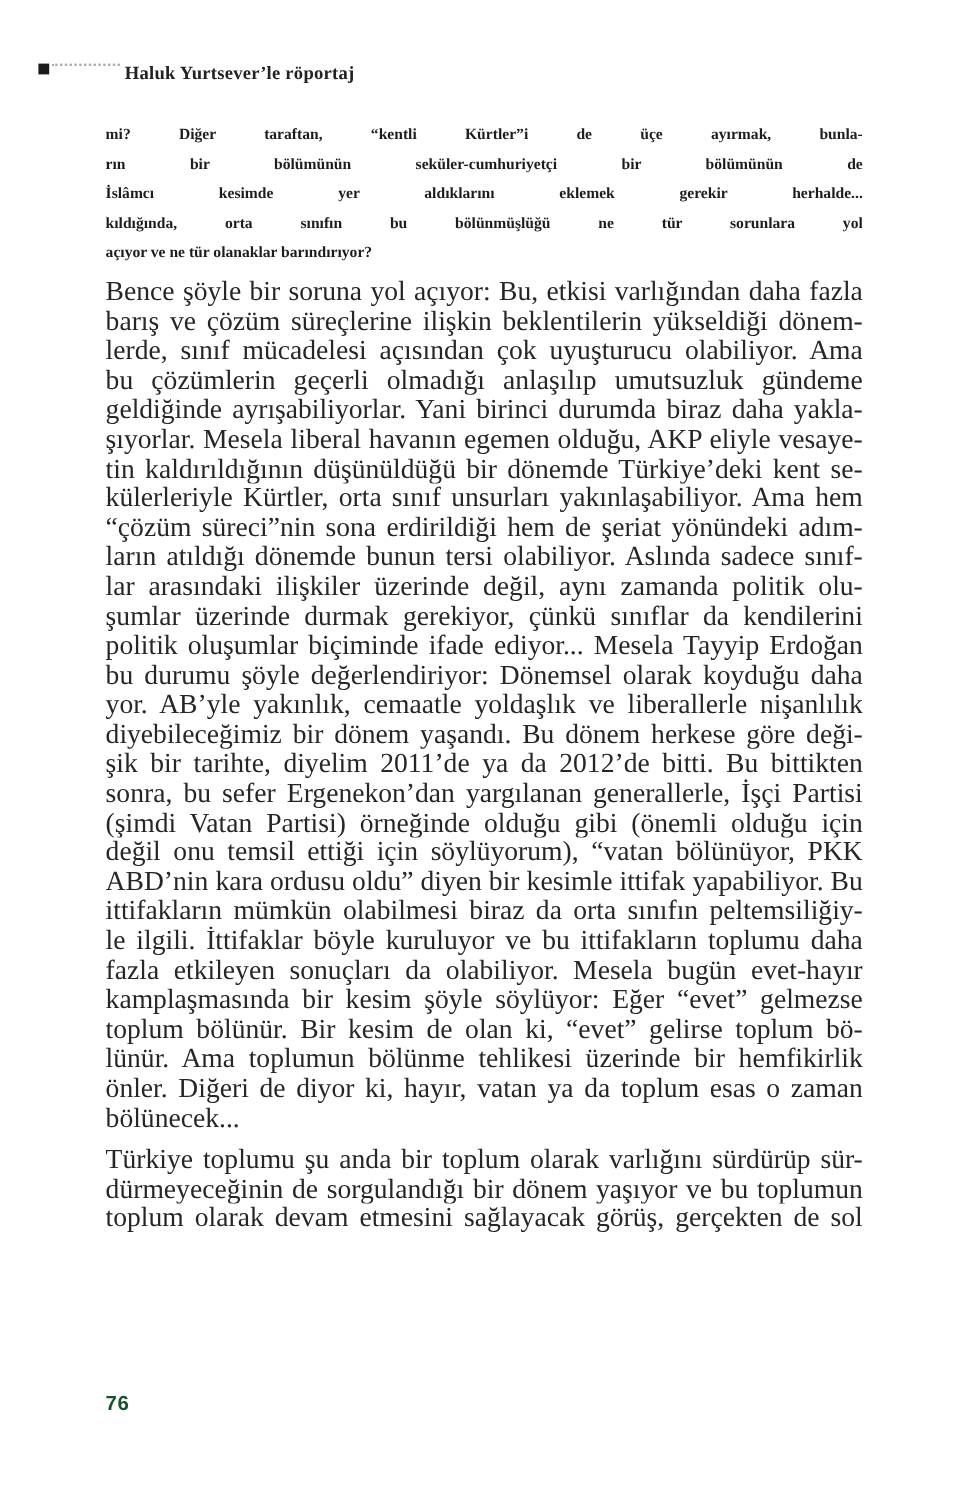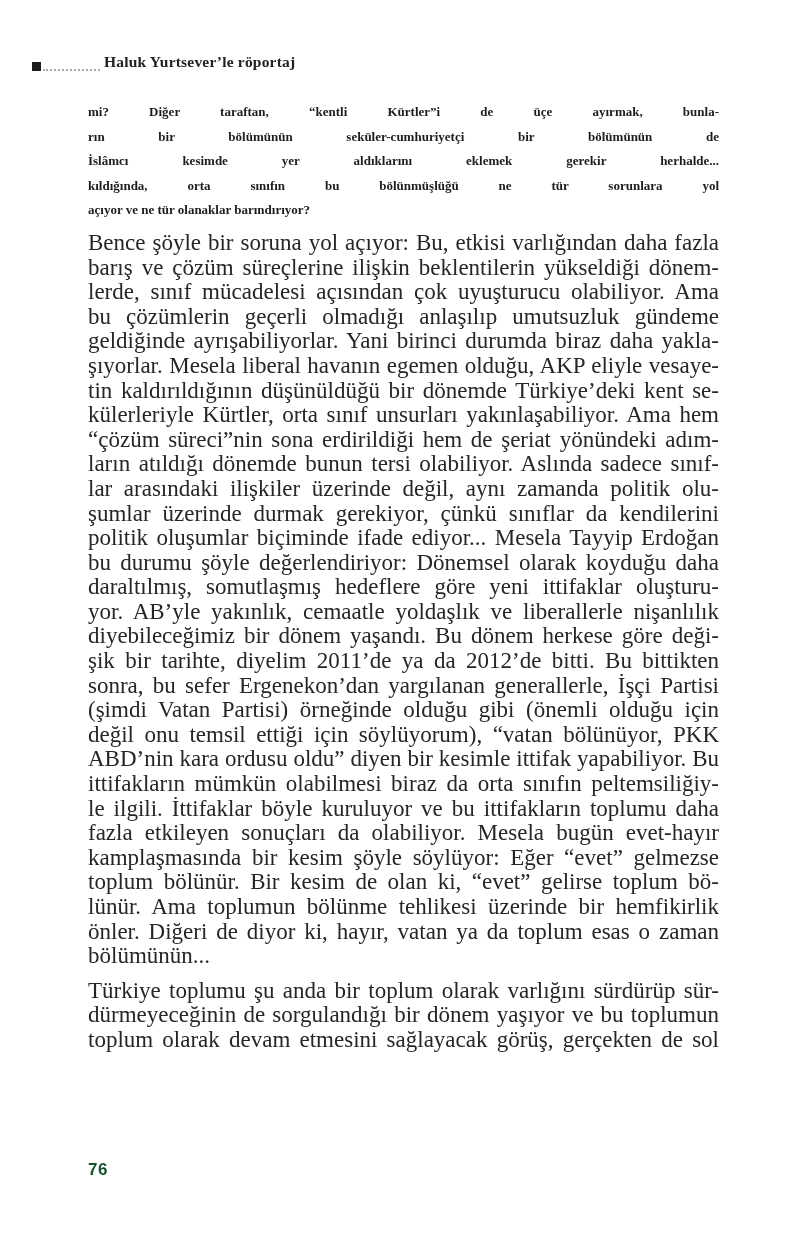--- a/index.html
+++ b/index.html
@@ -16,21 +16,21 @@
     background: #ffffff;
     overflow: hidden;
   }
 
   
   .running-header {
     position: absolute;
     left: 32px;
     top: 53px;
     display: flex;
-    align-items: flex-end;
+    align-items: flex-start;
     height: 18px;
   }
   .marker {
     width: 9px;
     height: 9px;
     background: #1b1b1b;
     flex: 0 0 auto;
   }
   .dotted {
     width: 57px;
@@ -118,36 +118,35 @@
         <div class="line">geldiğinde ayrışabiliyorlar. Yani birinci durumda biraz daha yakla-</div>
         <div class="line">şıyorlar. Mesela liberal havanın egemen olduğu, AKP eliyle vesaye-</div>
         <div class="line">tin kaldırıldığının düşünüldüğü bir dönemde Türkiye’deki kent se-</div>
         <div class="line">külerleriyle Kürtler, orta sınıf unsurları yakınlaşabiliyor. Ama hem</div>
         <div class="line">“çözüm süreci”nin sona erdirildiği hem de şeriat yönündeki adım-</div>
         <div class="line">ların atıldığı dönemde bunun tersi olabiliyor. Aslında sadece sınıf-</div>
         <div class="line">lar arasındaki ilişkiler üzerinde değil, aynı zamanda politik olu-</div>
         <div class="line">şumlar üzerinde durmak gerekiyor, çünkü sınıflar da kendilerini</div>
         <div class="line">politik oluşumlar biçiminde ifade ediyor... Mesela Tayyip Erdoğan</div>
         <div class="line">bu durumu şöyle değerlendiriyor: Dönemsel olarak koyduğu daha</div>
-        <div class="line">daraltılmış, somutlaşmış hedeflere göre yeni ittifaklar oluşturu-</div>
         <div class="line">yor. AB’yle yakınlık, cemaatle yoldaşlık ve liberallerle nişanlılık</div>
         <div class="line">diyebileceğimiz bir dönem yaşandı. Bu dönem herkese göre deği-</div>
         <div class="line">şik bir tarihte, diyelim 2011’de ya da 2012’de bitti. Bu bittikten</div>
         <div class="line">sonra, bu sefer Ergenekon’dan yargılanan generallerle, İşçi Partisi</div>
         <div class="line">(şimdi Vatan Partisi) örneğinde olduğu gibi (önemli olduğu için</div>
         <div class="line">değil onu temsil ettiği için söylüyorum), “vatan bölünüyor, PKK</div>
         <div class="line">ABD’nin kara ordusu oldu” diyen bir kesimle ittifak yapabiliyor. Bu</div>
         <div class="line">ittifakların mümkün olabilmesi biraz da orta sınıfın peltemsiliğiy-</div>
         <div class="line">le ilgili. İttifaklar böyle kuruluyor ve bu ittifakların toplumu daha</div>
         <div class="line">fazla etkileyen sonuçları da olabiliyor. Mesela bugün evet-hayır</div>
         <div class="line">kamplaşmasında bir kesim şöyle söylüyor: Eğer “evet” gelmezse</div>
         <div class="line">toplum bölünür. Bir kesim de olan ki, “evet” gelirse toplum bö-</div>
         <div class="line">lünür. Ama toplumun bölünme tehlikesi üzerinde bir hemfikirlik</div>
         <div class="line">önler. Diğeri de diyor ki, hayır, vatan ya da toplum esas o zaman</div>
-        <div class="line last">bölümünün...</div>
+        <div class="line last">bölünecek...</div>
       </section>
 
     <section class="para answer continues">
         <div class="line">Türkiye toplumu şu anda bir toplum olarak varlığını sürdürüp sür-</div>
         <div class="line">dürmeyeceğinin de sorgulandığı bir dönem yaşıyor ve bu toplumun</div>
         <div class="line last">toplum olarak devam etmesini sağlayacak görüş, gerçekten de sol</div>
       </section>
   </main>
 
   <footer class="page-footer">

